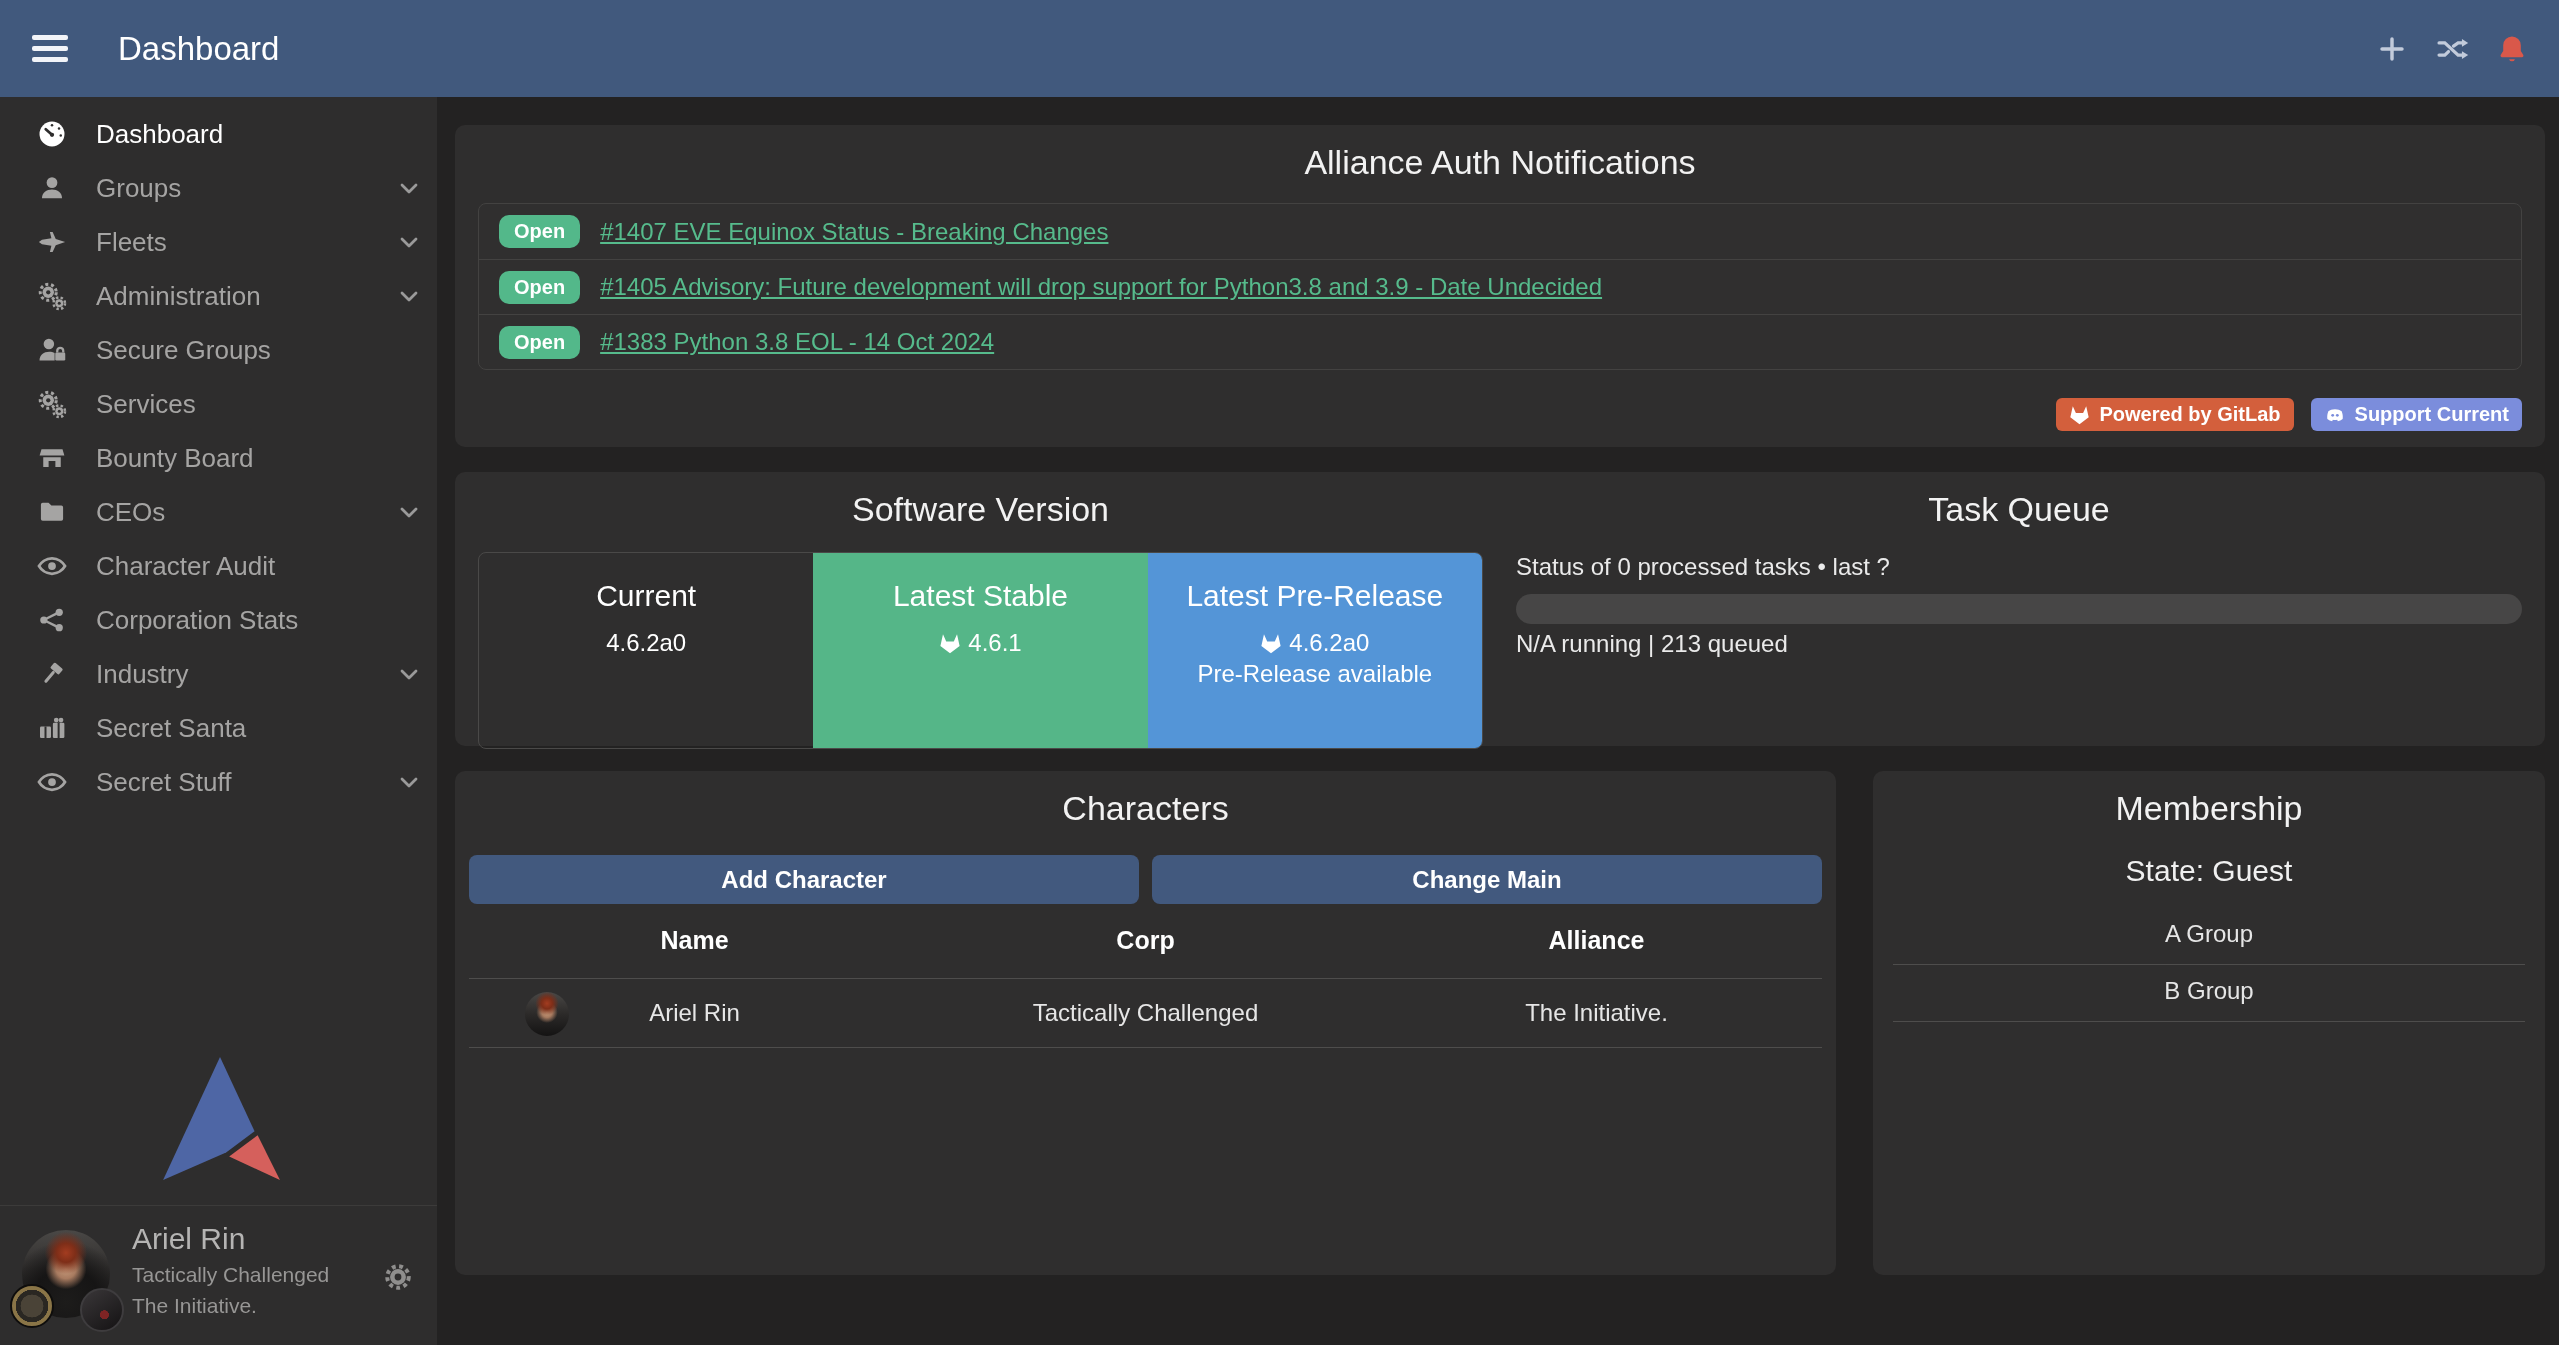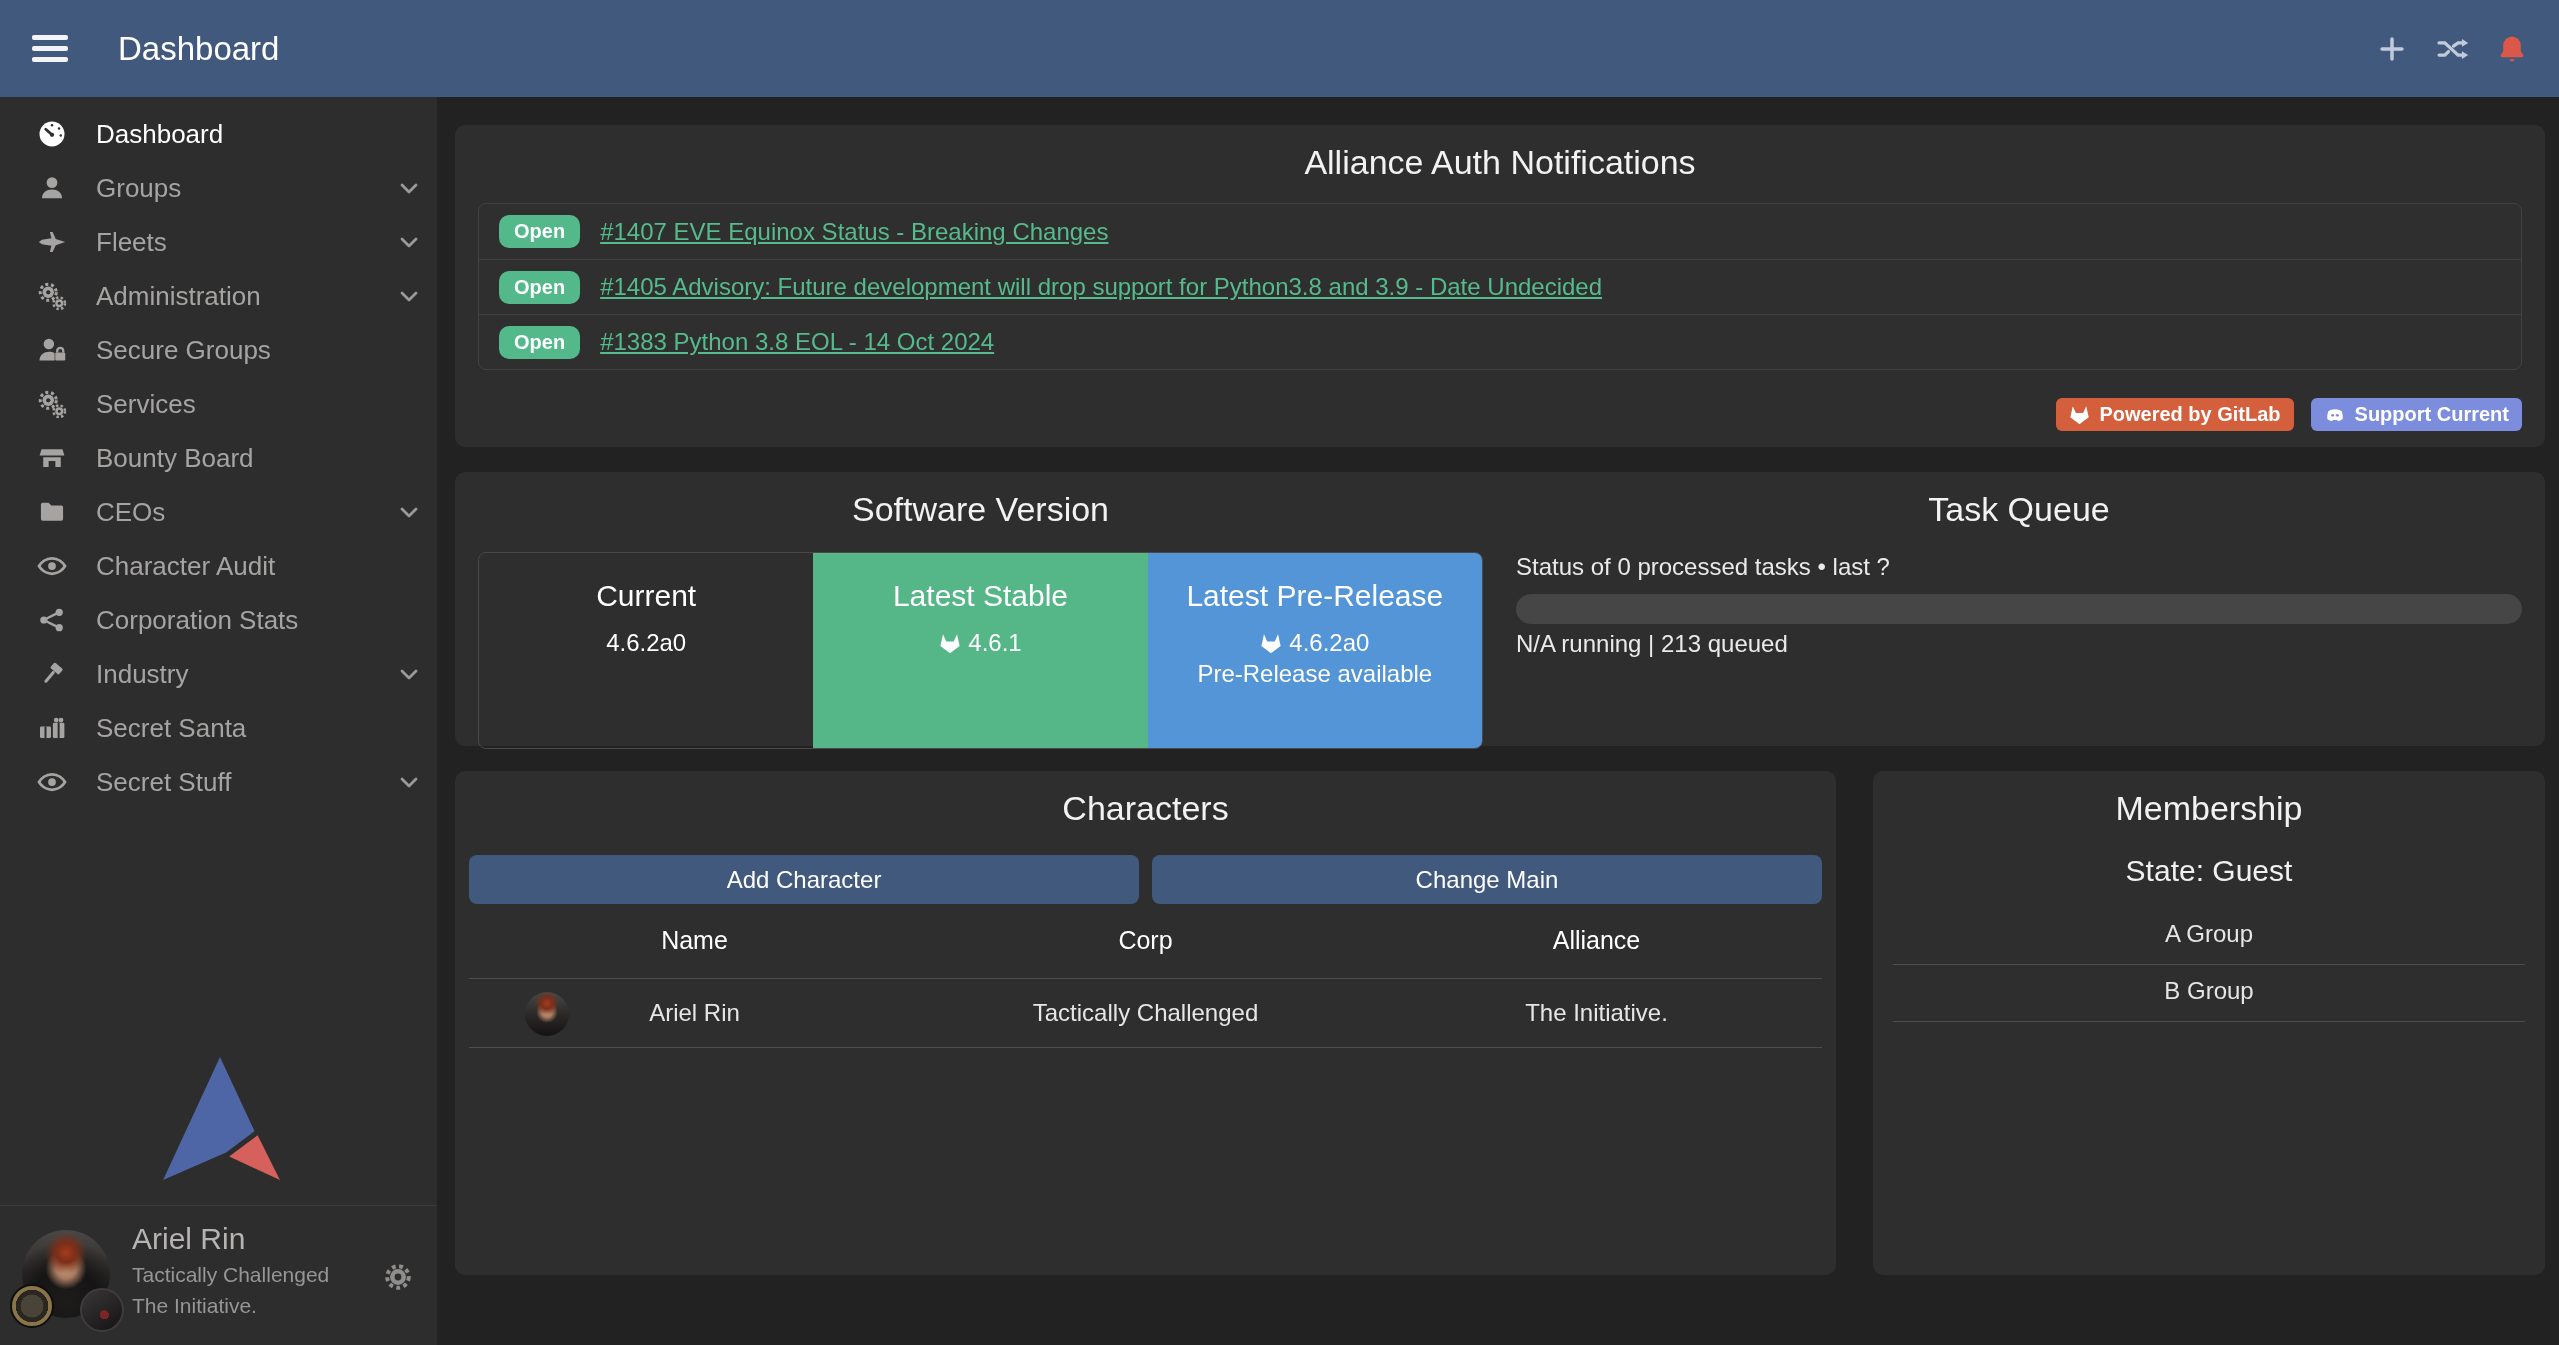--- a/index.html
+++ b/index.html
@@ -118,25 +118,25 @@
   .tq-progress { margin-top:13px; height:30px; background:#474646; border-radius:15px; overflow:hidden; }
   .tq-fill { height:100%; width:0%; background:#55b688; }
   .tq-queue { margin-top:6px; font-size:24px; color:#eaeaea; }
 
   
   .row3 { display:flex; gap:37px; height:504px; }
   .panel-characters { width:1381px; flex:none; }
   .char-buttons { display:flex; gap:13px; margin:27px 14px 0; }
   .char-buttons button {
     flex:1; height:49px; background:#42597e; border:none; border-radius:8px;
-    color:#ffffff; font-size:24px; font-family:inherit; cursor:pointer;
+    color:#ffffff; font-size:24px; font-family:inherit; cursor:pointer;font-weight:bold;
   }
   .ct-head {
     display:grid; grid-template-columns:1fr 1fr 1fr; margin:22px 14px 0;
-    font-size:25px; font-weight:normal; color:#ffffff; text-align:center;
+    font-size:25px; font-weight:bold; color:#ffffff; text-align:center;
     padding-bottom:23px; border-bottom:1px solid #4e4d4c;
   }
   .ct-row {
     display:grid; grid-template-columns:1fr 1fr 1fr; margin:0 14px; height:69px;
     align-items:center; text-align:center; font-size:24px; color:#e6e6e6;
     border-bottom:1px solid #4e4d4c; position:relative;
   }
   .row-avatar {
     position:absolute; left:56px; top:13px; width:44px; height:44px; border-radius:50%;
     background:

